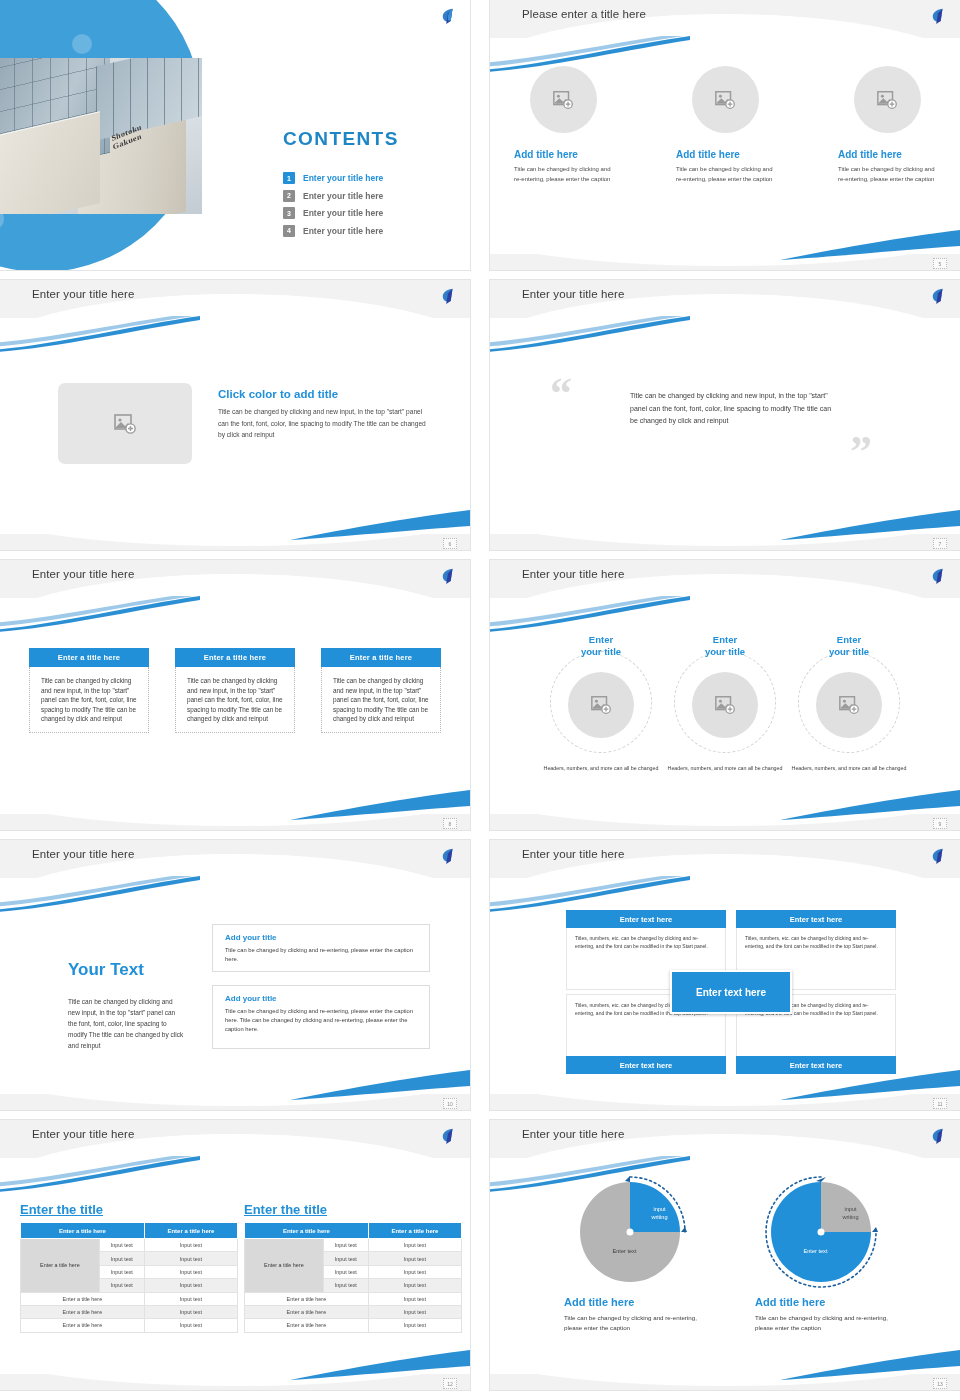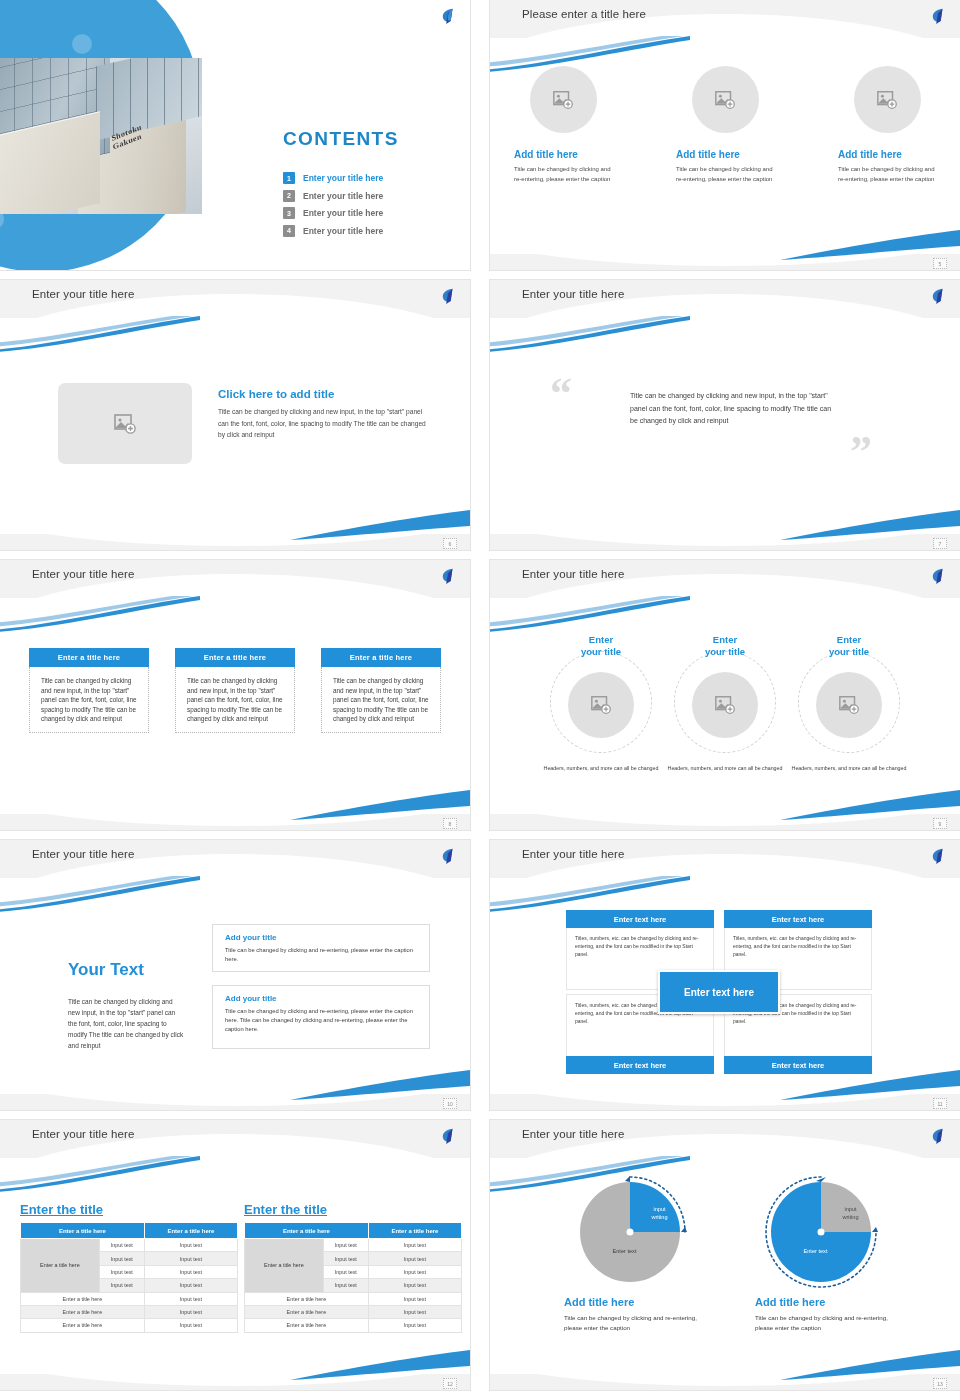--- a/index.html
+++ b/index.html
@@ -233,21 +233,21 @@
   .s7-card {
     position: absolute; left: 212px; width: 218px; z-index: 5;
     border: 1px solid #dcdcdc; padding: 8px 12px 10px;
   }
   .s7-card.a { top: 84px; height: 48px; }
   .s7-card.b { top: 145px; height: 64px; }
   .s7-card-h { font-size: 8px; font-weight: 700; color: #2190d8; margin-bottom: 4px; }
   .s7-card-p { font-size: 5.8px; color: #3d3d3d; line-height: 9px; }
 
   
-  .s8-wrap { position: absolute; left: 76px; top: 70px; width: 306px; z-index: 5; }
+  .s8-wrap { position: absolute; left: 76px; top: 70px; width: 330px; z-index: 5; }
   .s8-grid { display: grid; grid-template-columns: 1fr 1fr; gap: 4px 10px; }
   .s8-cell { position: relative; }
   .s8-bar {
     background: #2190d8; color: #fff; text-align: center;
     font-size: 7.5px; font-weight: 700; padding: 4.5px 0;
   }
   .s8-box {
     border: 1px solid #e6e6e6; border-top: none; height: 62px;
     padding: 6px 8px; font-size: 5px; color: #3d3d3d; line-height: 8px;
   }
@@ -426,21 +426,21 @@
     <div class="s3-img">
       <svg class="ph-glyph" width="24" height="24" viewBox="0 0 24 24">
         <rect x="2" y="3" width="16" height="14" fill="none" stroke="#9b9b9b" stroke-width="1.6"></rect>
         <circle cx="7" cy="8" r="1.6" fill="#9b9b9b"></circle>
         <path d="M3 15 L8 10 L12 14 L15 11 L17 13.5 L17 16 L3 16 Z" fill="#9b9b9b"></path>
         <circle cx="17.5" cy="16.5" r="4.6" fill="#fff" stroke="#9b9b9b" stroke-width="1.4"></circle>
         <path d="M17.5 14 L17.5 19 M15 16.5 L20 16.5" stroke="#9b9b9b" stroke-width="1.4"></path>
       </svg>
     </div>
     <div class="s3-txt">
-      <div class="s3-h">Click here to add title</div>
+      <div class="s3-h">Click color to add title</div>
       <div class="s3-p">Title can be changed by clicking and new input, in the top "start" panel can the font, font, color, line spacing to modify The title can be changed by click and reinput</div>
     </div>
     <div class="foot-band"></div>
     <div class="foot-arc"></div>
     <div class="pagenum">6</div>
   </div>
 
   <div class="slide">
     <div class="hdr-band"></div>
     <div class="hdr-arc"></div>

